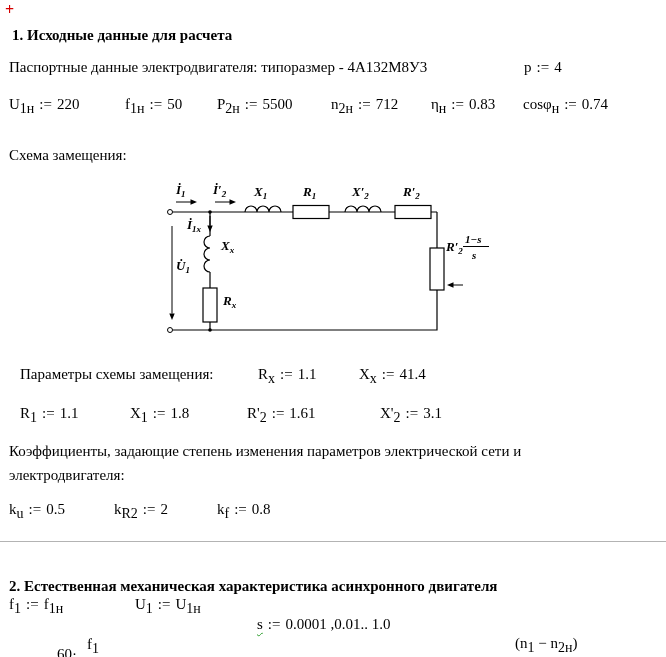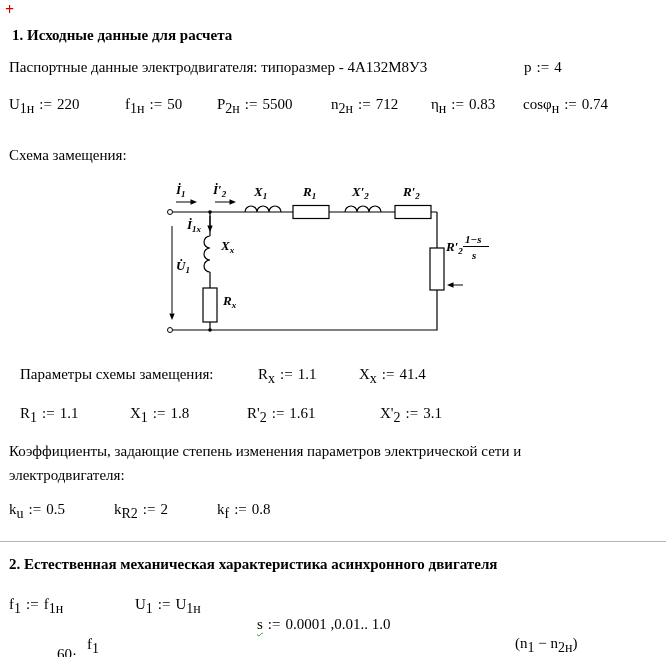--- a/index.html
+++ b/index.html
@@ -109,21 +109,21 @@
 
   <div class="pos" style="left:9px;top:443px;">Коэффициенты, задающие степень изменения параметров электрической сети и</div>
   <div class="pos" style="left:9px;top:467px;">электродвигателя:</div>
 
   <span class="pos def" style="left:9px;top:501px;"><span>k</span><sub>u</sub><span class="op">:=</span><span>0.5</span></span>
   <span class="pos def" style="left:114px;top:501px;"><span>k</span><sub>R2</sub><span class="op">:=</span><span>2</span></span>
   <span class="pos def" style="left:217px;top:501px;"><span>k</span><sub>f</sub><span class="op">:=</span><span>0.8</span></span>
 
   <div class="divider" style="top:541px;"></div>
 
-  <div class="pos b" style="left:9px;top:556px;">2. Естественная механическая характеристика асинхронного двигателя</div>
+  <div class="pos b" style="left:9px;top:578px;">2. Естественная механическая характеристика асинхронного двигателя</div>
 
   <span class="pos def" style="left:9px;top:596px;"><span>f</span><sub>1</sub><span class="op">:=</span><span>f</span><sub>1н</sub></span>
   <span class="pos def" style="left:135px;top:596px;"><span>U</span><sub>1</sub><span class="op">:=</span><span>U</span><sub>1н</sub></span>
   <span class="pos def" style="left:257px;top:596px;margin-top:20px;"><span class="squiggle">s</span><span class="op">:=</span><span>0.0001 ,0.01.. 1.0</span></span>
 
   <span class="pos def" style="left:57px;top:646px;">60·</span>
   <span class="pos def" style="left:87px;top:636px;text-align:right;"><span>f</span><sub>1</sub></span>
   <span class="pos def" style="left:515px;top:635px;"><span>(n</span><sub>1</sub><span> − n</span><sub>2н</sub><span>)</span></span>
 
 </div>

